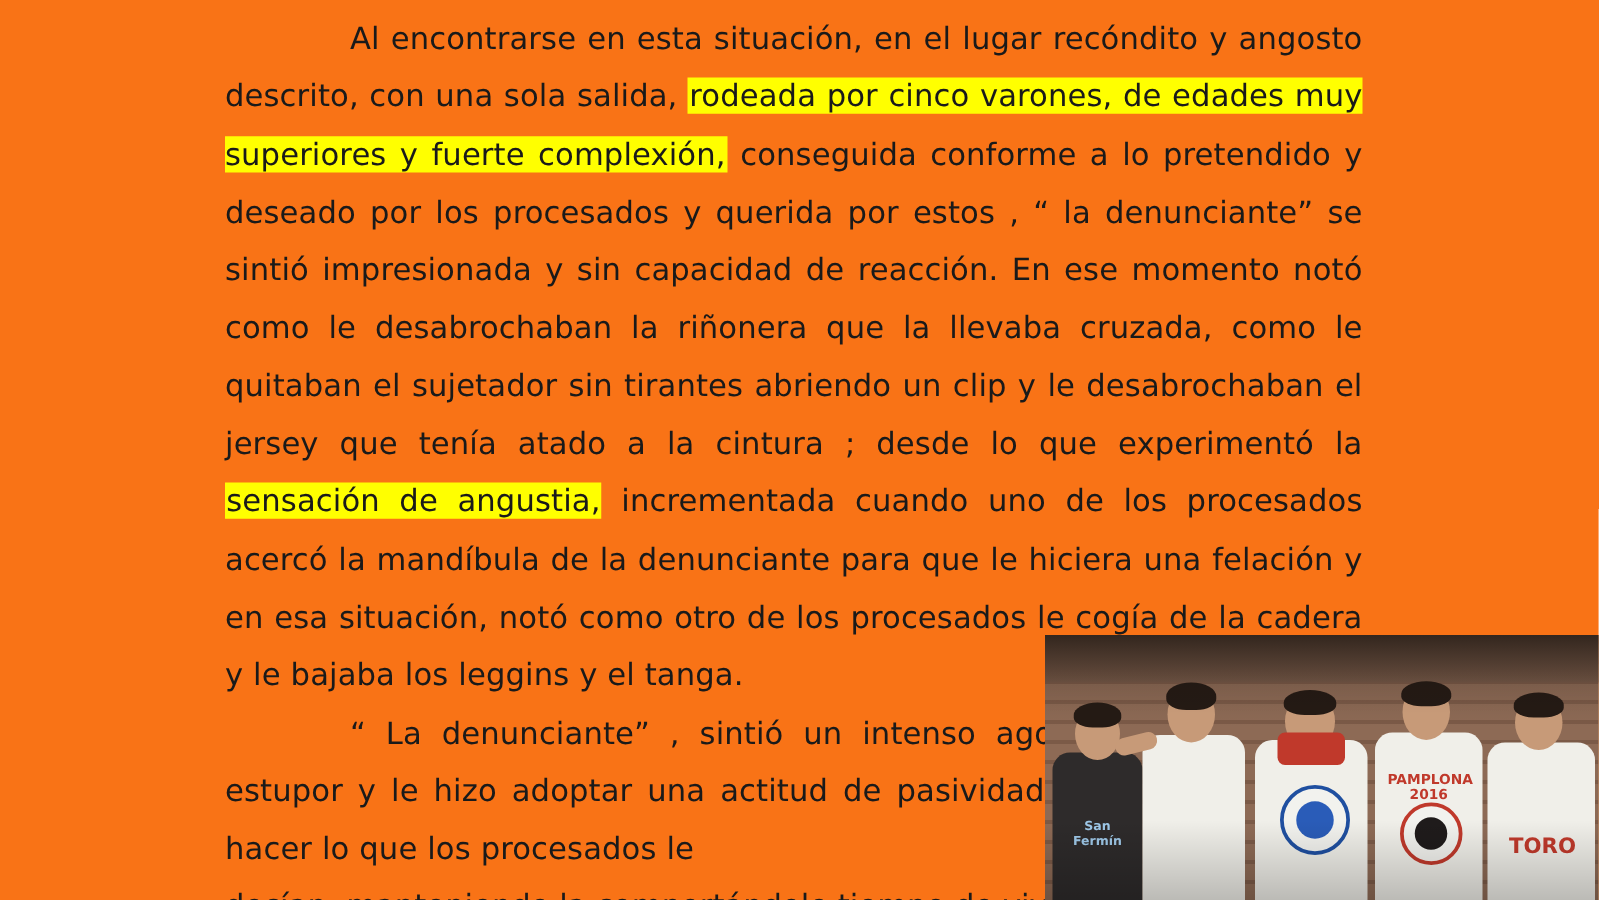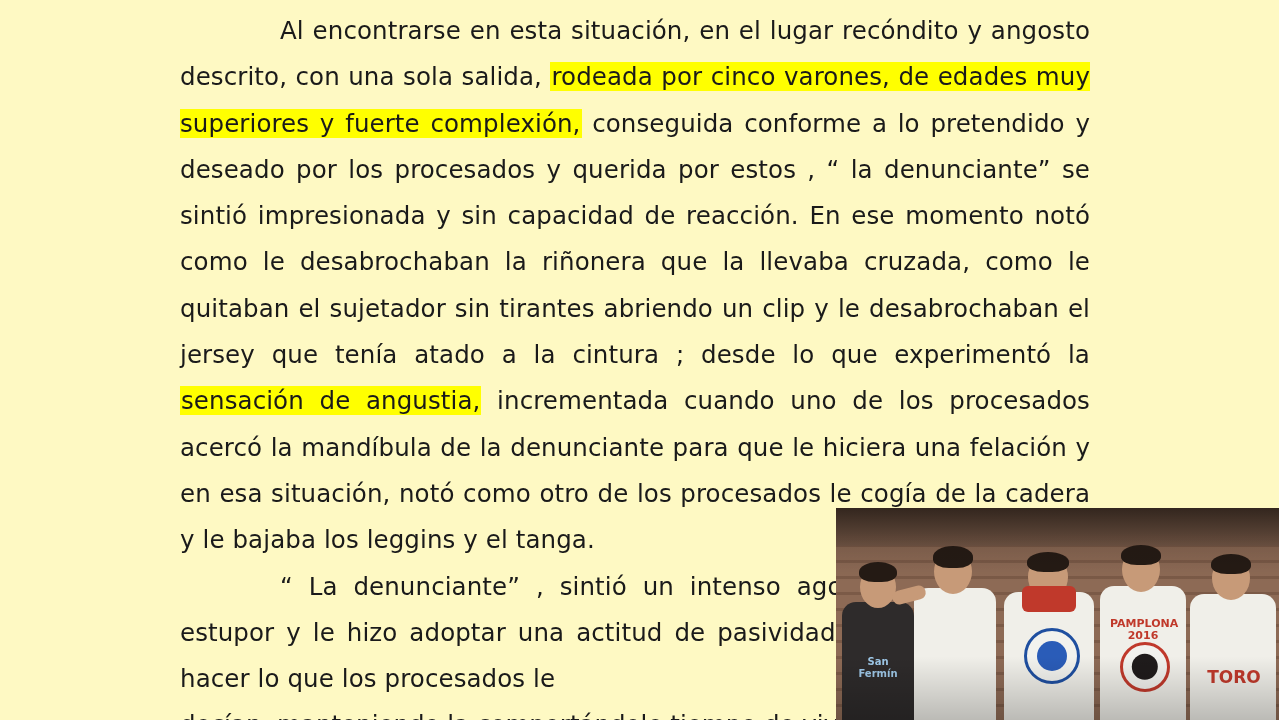--- a/index.html
+++ b/index.html
@@ -4,21 +4,21 @@
 <style>
   html, body {
     margin: 0;
     padding: 0;
     background: #ffffff;
   }
   #page {
     position: relative;
     width: 1279px;
     height: 720px;
-    background: #fef9c3;
+    background: #f97316;
     overflow: hidden;
     font-family: "DejaVu Sans", sans-serif;
   }
 
   .doc-text {
     position: absolute;
     left: 180px;
     top: 8px;
     width: 910px;
     font-size: 24.5px;

